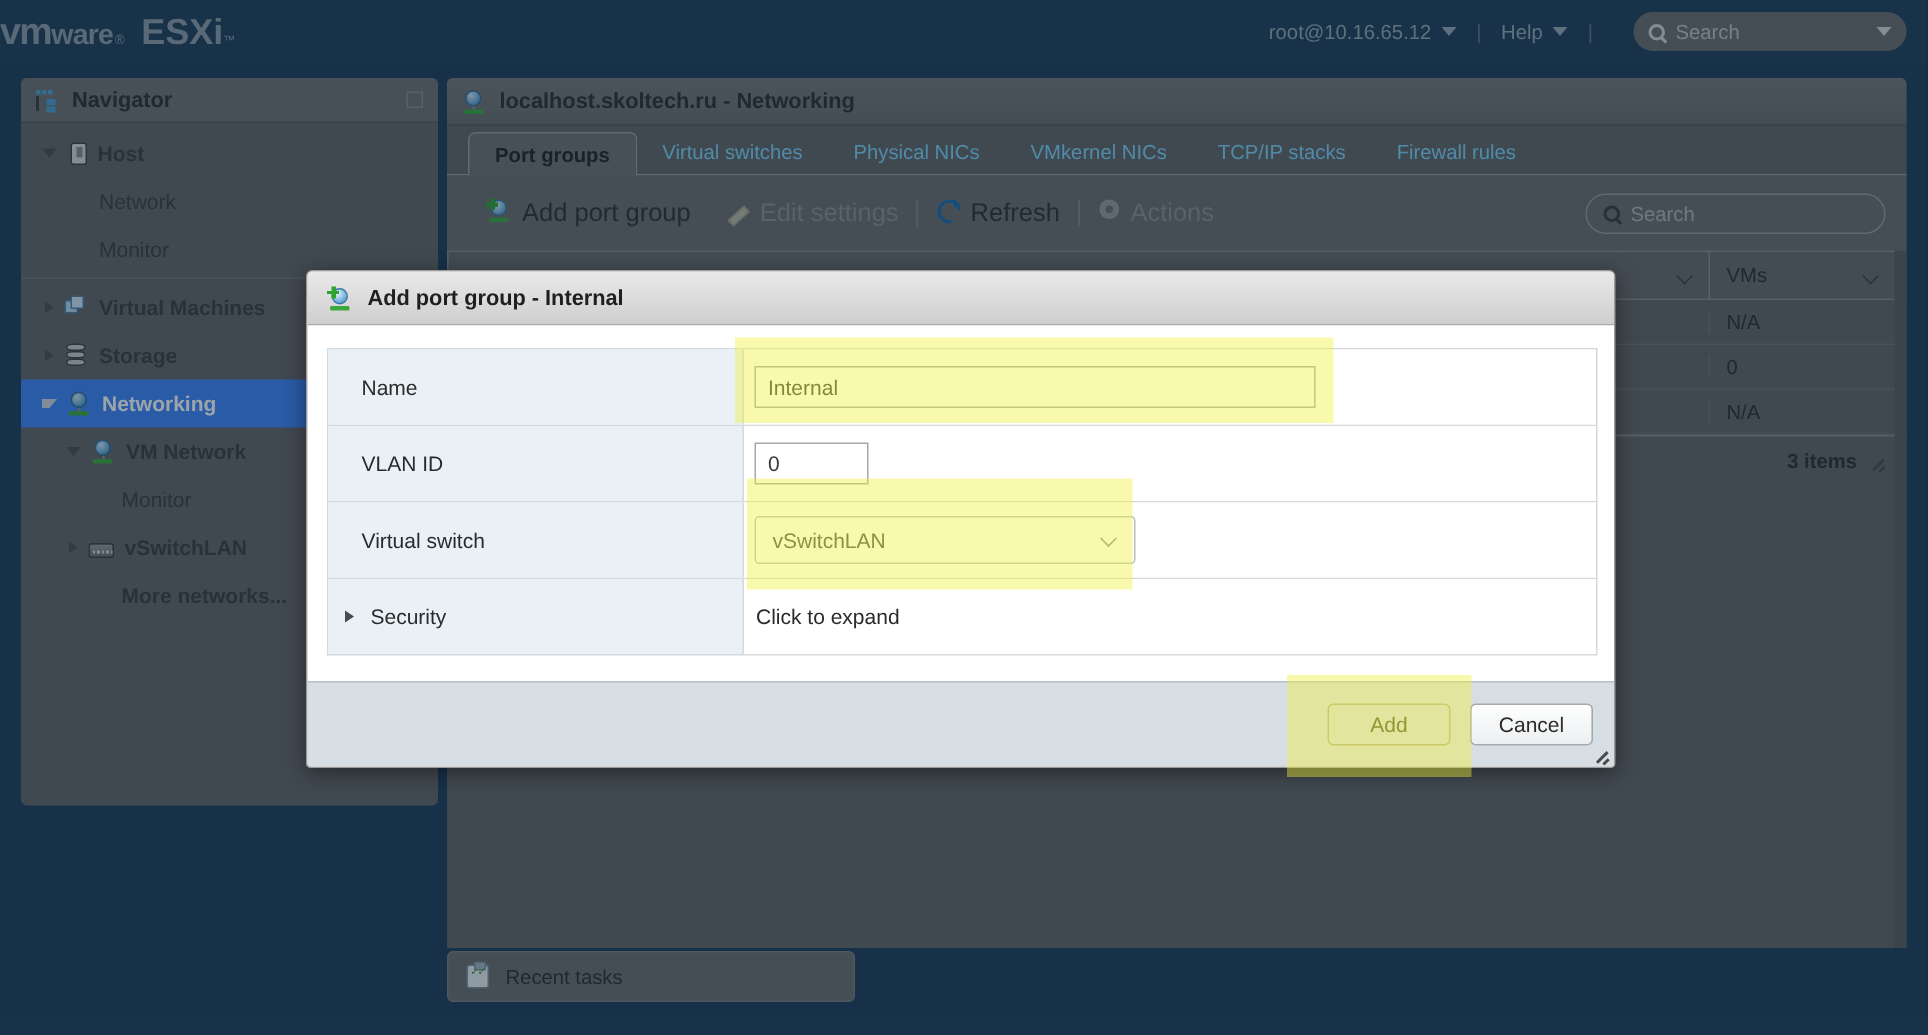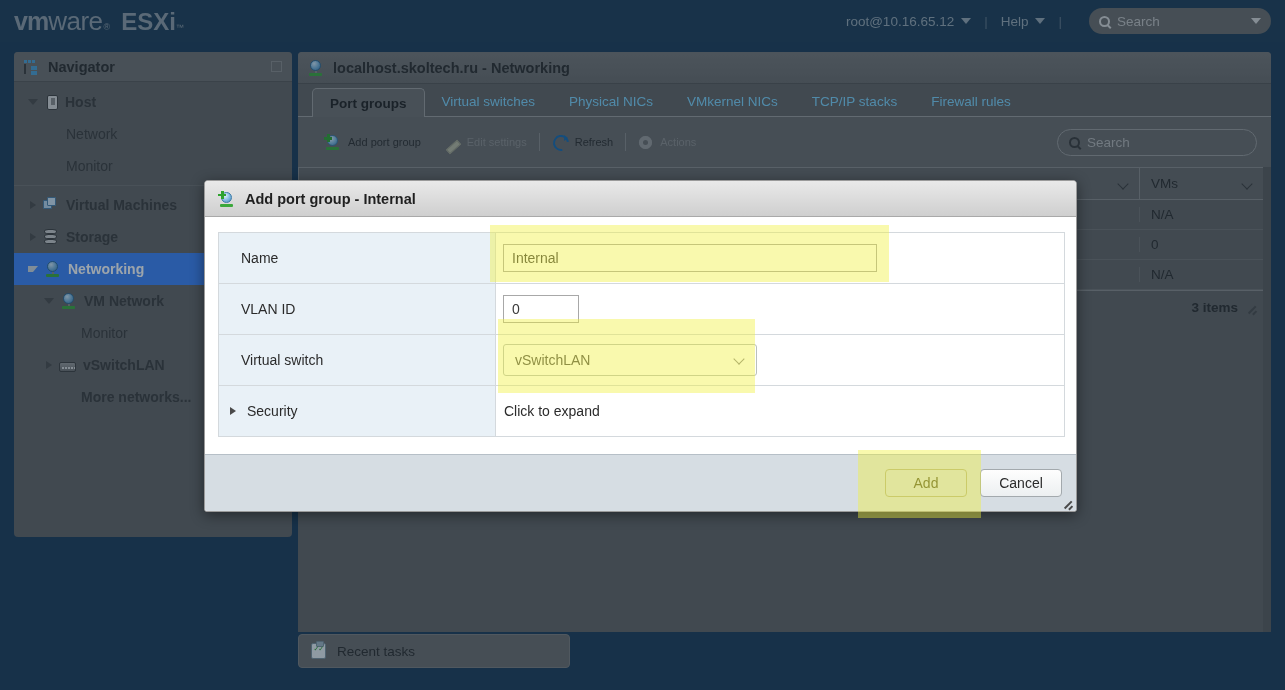--- a/index.html
+++ b/index.html
@@ -18,30 +18,29 @@
   }
 
   
   .topbar {
     position: absolute; left: 0; top: 0;
     width: 1285px; height: 42px;
     background: #1d3c56;
     display: flex; align-items: center;
   }
   .brand {
-    margin-left: 14px;
     display: flex; align-items: baseline;
     user-select: none;
   }
   .brand .vm {
     font-size: 25px; font-weight: bold;
     color: #8d9aa5; letter-spacing: -1px;
   }
   .brand .ware {
-    font-size: 26px; font-weight: normal;
+    font-size: 19px; font-weight: bold;
     color: #8d9aa5; letter-spacing: -0.5px;
   }
   .brand .reg { font-size: 9px; color: #8d9aa5; margin-left: 1px; }
   .brand .esxi {
     font-size: 24px; font-weight: bold; color: #8d9aa5;
     margin-left: 11px; letter-spacing: 0px;
   }
   .brand .tm { font-size: 8px; color: #8d9aa5; vertical-align: super; }
 
   .topright {
@@ -237,22 +236,22 @@
     font-weight: bold; color: #1f1f1f;
     margin-bottom: -1px;
     align-items: center;
   }
   .toolbar {
     height: 50px; display: flex; align-items: center;
     padding: 0 14px; gap: 0px;
     background: #6b6b6b;
   }
   .tb-item {
-    display: flex; align-items: center; gap: 7px;
-    font-size: 11px; color: #2e2e2e; cursor: pointer;
+    display: flex; gap: 7px;
+    font-size: 17px; color: #2e2e2e; cursor: pointer;
     padding: 0 12px;
   }
   .tb-item.disabled { color: #8d8d8d; cursor: default; }
   .tb-sep { width: 1px; height: 18px; background: #8a8a8a; }
   .tb-search {
     margin-left: auto;
     width: 200px; height: 27px;
     background: #6b6b6b;
     border: 1px solid #9a9a9a;
     border-radius: 14px;

